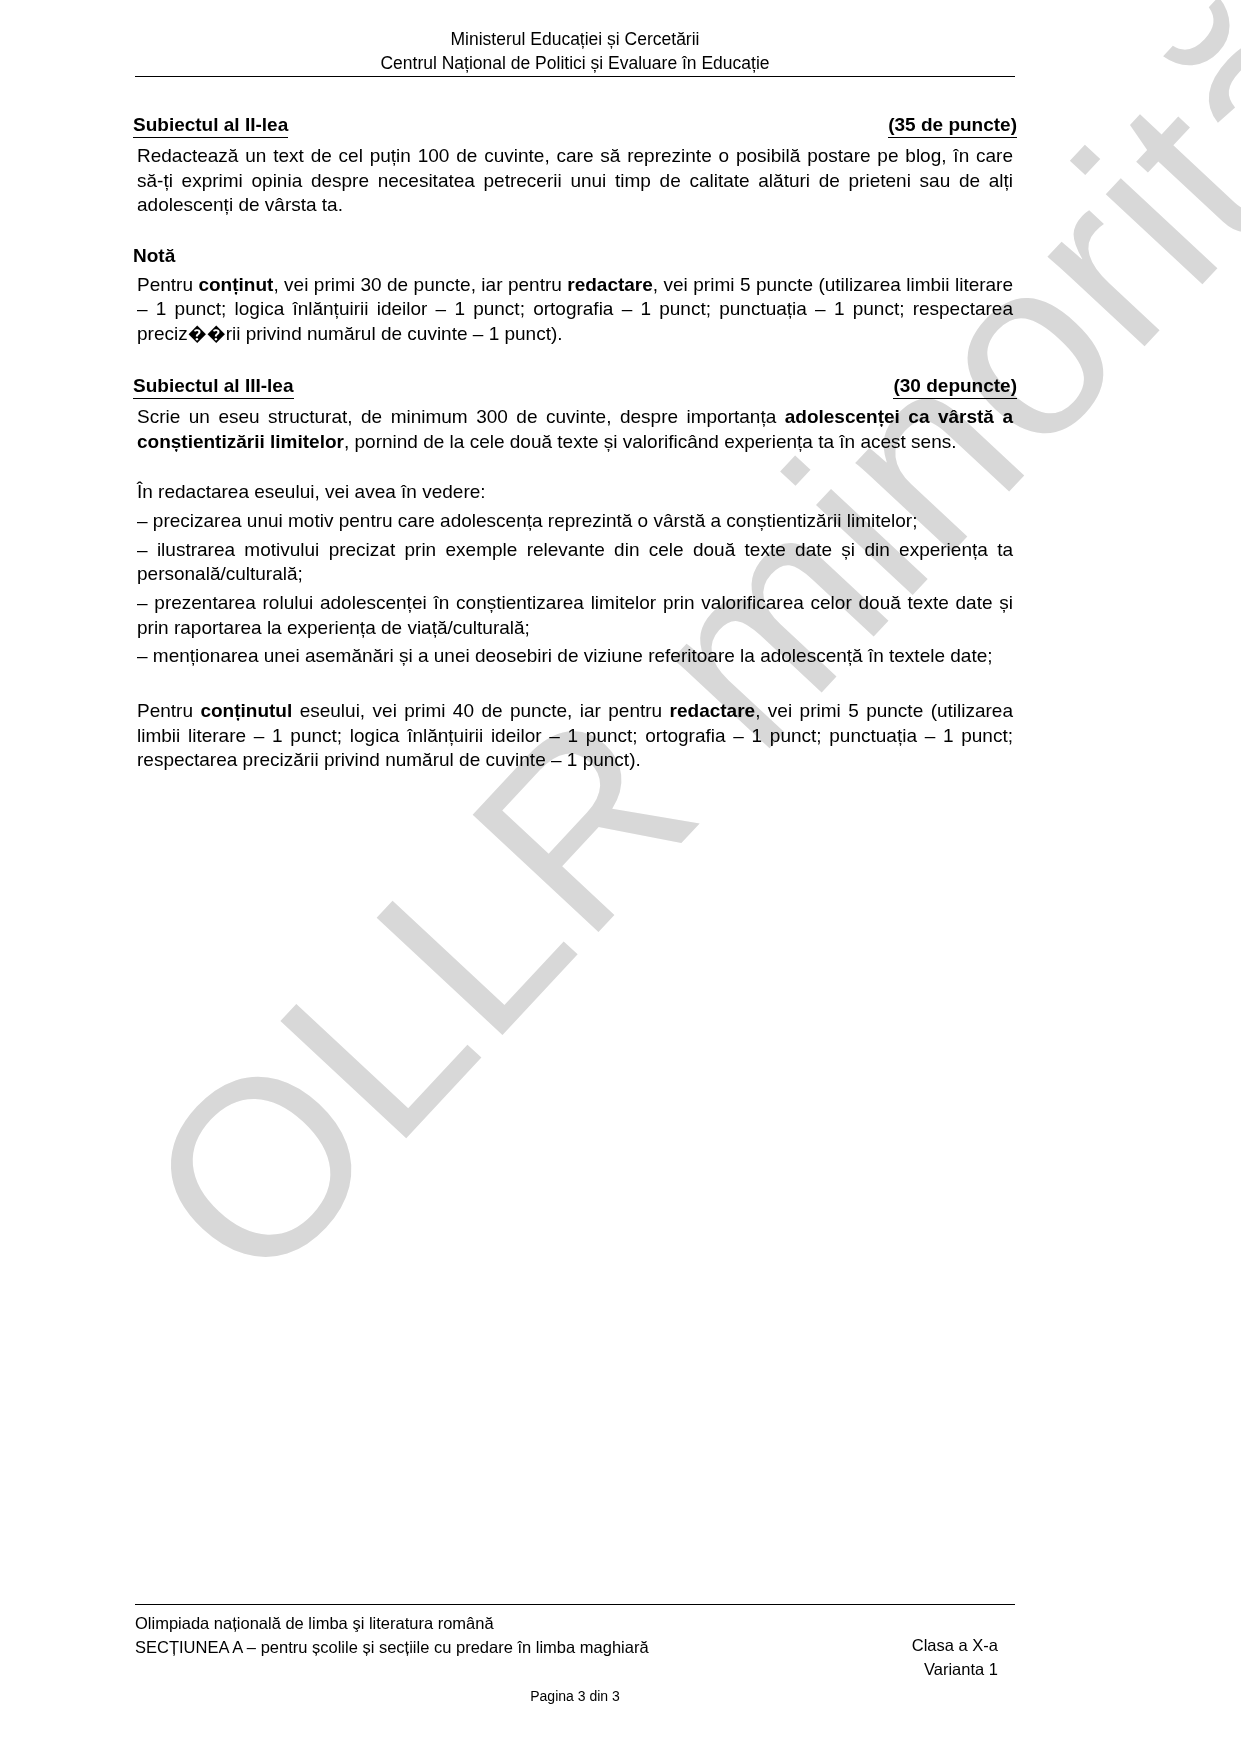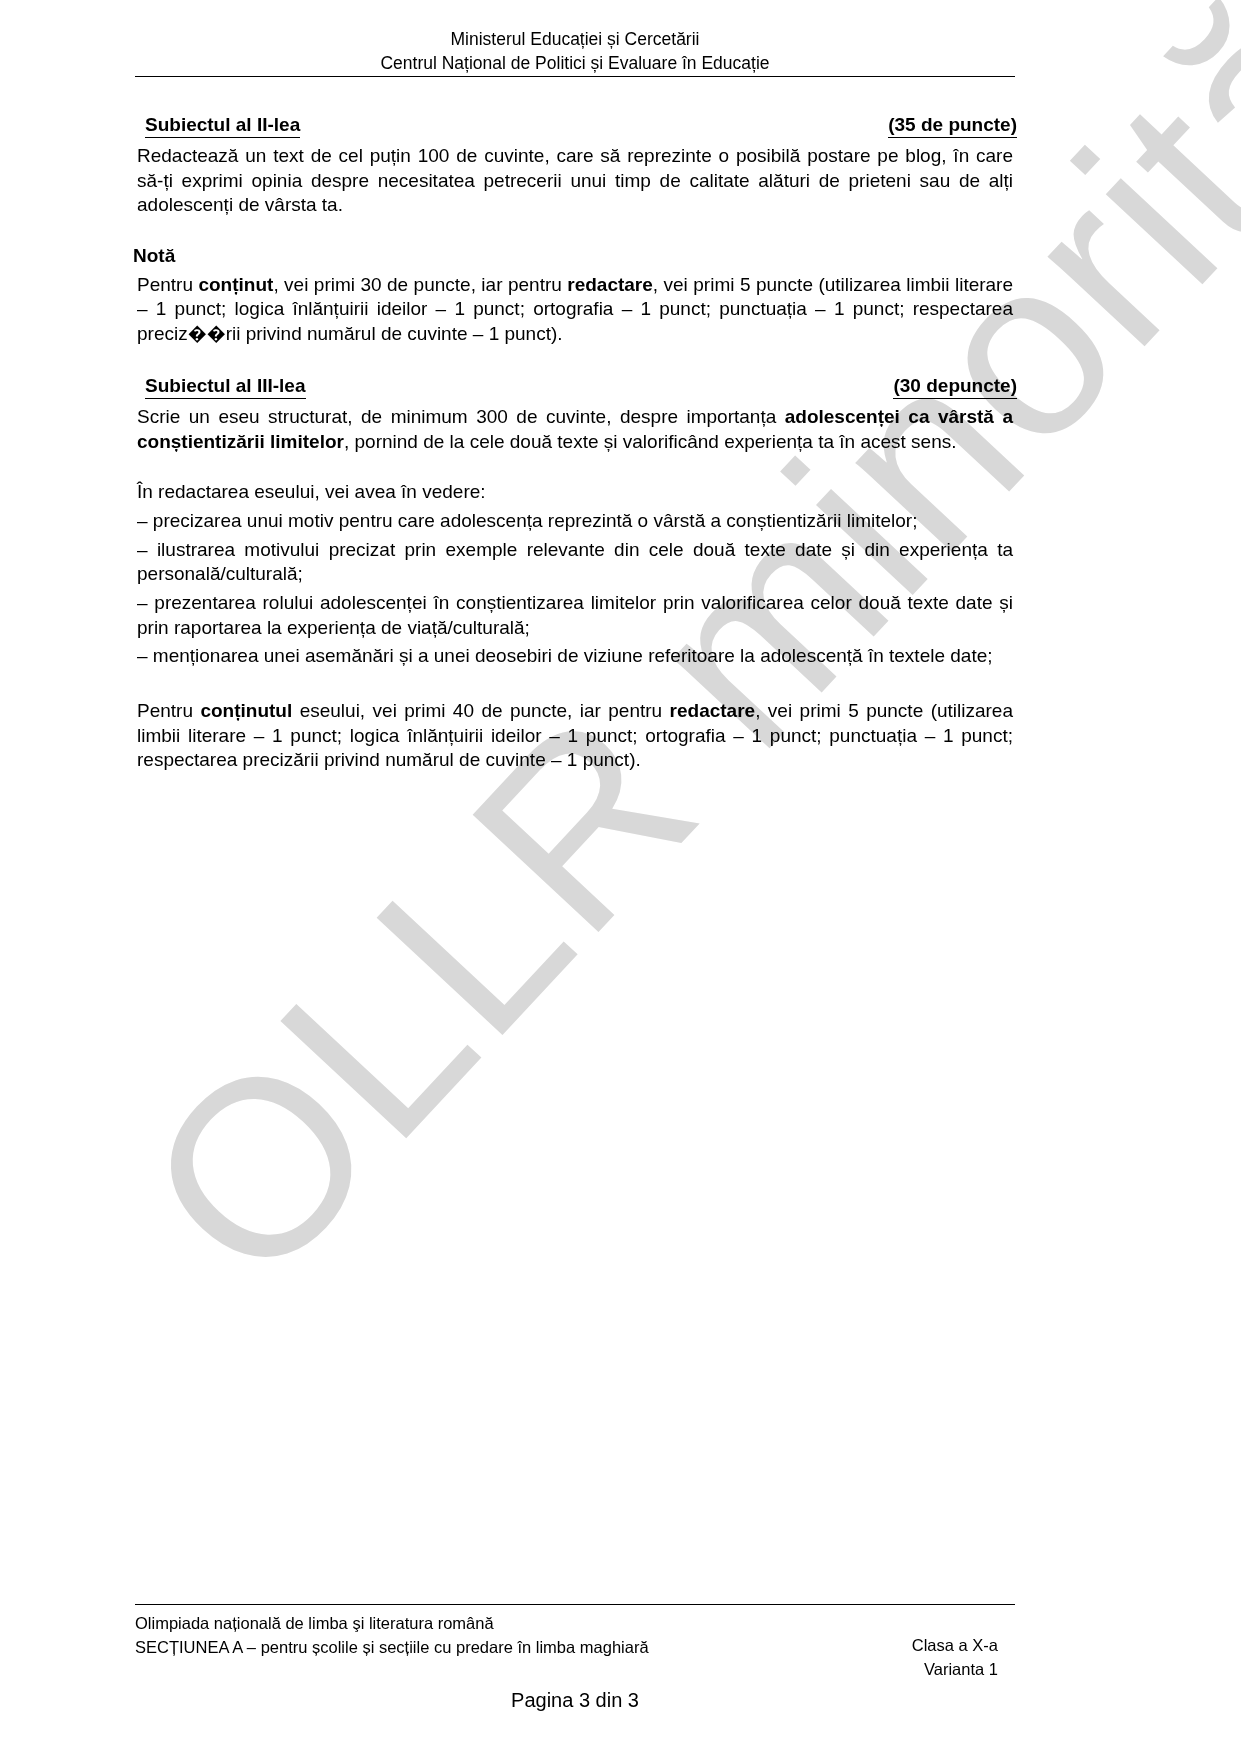--- a/index.html
+++ b/index.html
@@ -70,21 +70,21 @@
     top: 112px;
     width: 884px;
   }
   .sec-title-row {
     position: relative;
     height: 26px;
     margin-top: 2px;
   }
   .sec-title {
     position: absolute;
-    left: 12px;
+    left: 0;
     top: 0;
     font-size: 19px;
     font-weight: bold;
     border-bottom: 1.5px solid #000;
     padding-bottom: 1px;
     line-height: 1.15;
   }
   .sec-points {
     position: absolute;
     right: 0;
@@ -139,21 +139,21 @@
     right: 17px;
     top: 22px;
     text-align: right;
   }
   .footer-center {
     position: absolute;
     left: 0;
     top: 74px;
     width: 880px;
     text-align: center;
-    font-size: 20px;
+    font-size: 14px;
   }
 </style>
 </head>
 <body>
 
 <div class="page">
 
   <div class="watermark">
     <span>OLLR minorități</span>
   </div>

